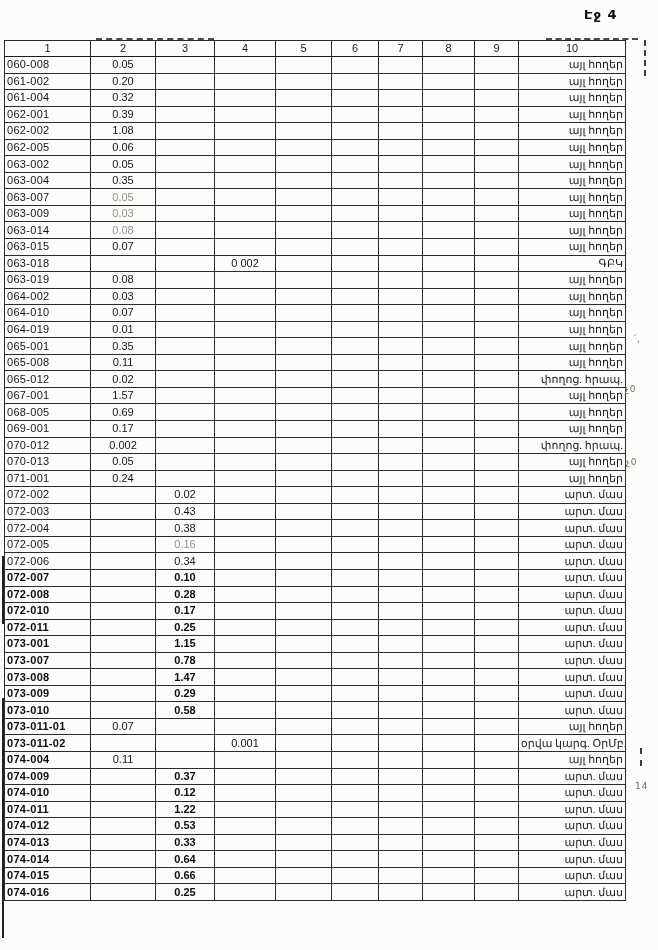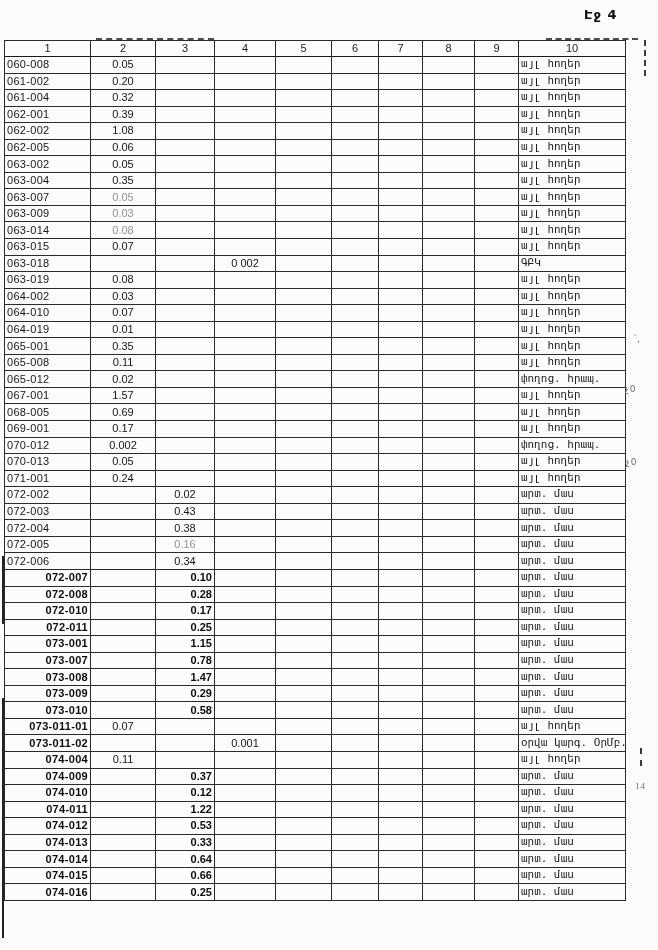--- a/index.html
+++ b/index.html
@@ -28,24 +28,24 @@
     line-height:1;
     vertical-align:middle;
   }
   table.sheet th{
     font-weight:400;text-align:center;height:15px;color:#1a1a1a;
     border-bottom:1px solid #1a1a1a;
   }
   td.c1{text-align:left;padding-left:4px;letter-spacing:.3px;}
   td.c2,td.c3,td.c4,td.c5,td.c6,td.c7,td.c8,td.c9{text-align:center;}
   td.c10{
-    text-align:left;padding-left:4px;font-size:10.5px;
-    font-family:Liberation Mono, monospace;color:#1c1c1c;
+    text-align:right;padding-left:4px;font-size:10.5px;
+    font-family:Liberation Serif, serif;color:#1c1c1c;
   }
-  tr.bold td.c1,tr.bold td.c3{font-weight:bold;color:#0c0c0c;text-align:right;}
+  tr.bold td.c1,tr.bold td.c3{font-weight:bold;color:#0c0c0c;}
   td.faded{color:#969290;}
   
   .artifact{position:absolute;pointer-events:none;}
   .dashv{border-left:2px dashed #3a3a3a;width:0;}
   .dashh{border-top:2px dashed #4a4a4a;height:0;}
   .leftline{border-left:2px solid #222;width:0;}
   .margin-note{
     position:absolute;font-size:9px;color:#6f6c68;
     font-family:"DejaVu Sans",sans-serif;letter-spacing:1px;
   }
@@ -701,13 +701,13 @@
 <div class="artifact dashv" style="left:644px;top:40px;height:36px;"></div>
 <div class="artifact dashh" style="left:96px;top:38px;width:118px;"></div>
 <div class="artifact dashh" style="left:546px;top:38px;width:92px;"></div>
 <div class="artifact leftline" style="left:2px;top:556px;height:68px;"></div>
 <div class="artifact leftline" style="left:2px;top:698px;height:240px;"></div>
 <div class="artifact dashv" style="left:640px;top:748px;height:18px;"></div>
 
 <span class="margin-note" style="left:634px;top:334px;">՛,</span>
 <span class="margin-note" style="left:625px;top:384px;">չ0</span>
 <span class="margin-note" style="left:626px;top:457px;">չ0</span>
-<span class="margin-note" style="left:635px;top:781px;font-family:Liberation Serif, serif;">14</span>
+<span class="margin-note" style="left:635px;top:781px;">14</span>
 
 </body></html>

